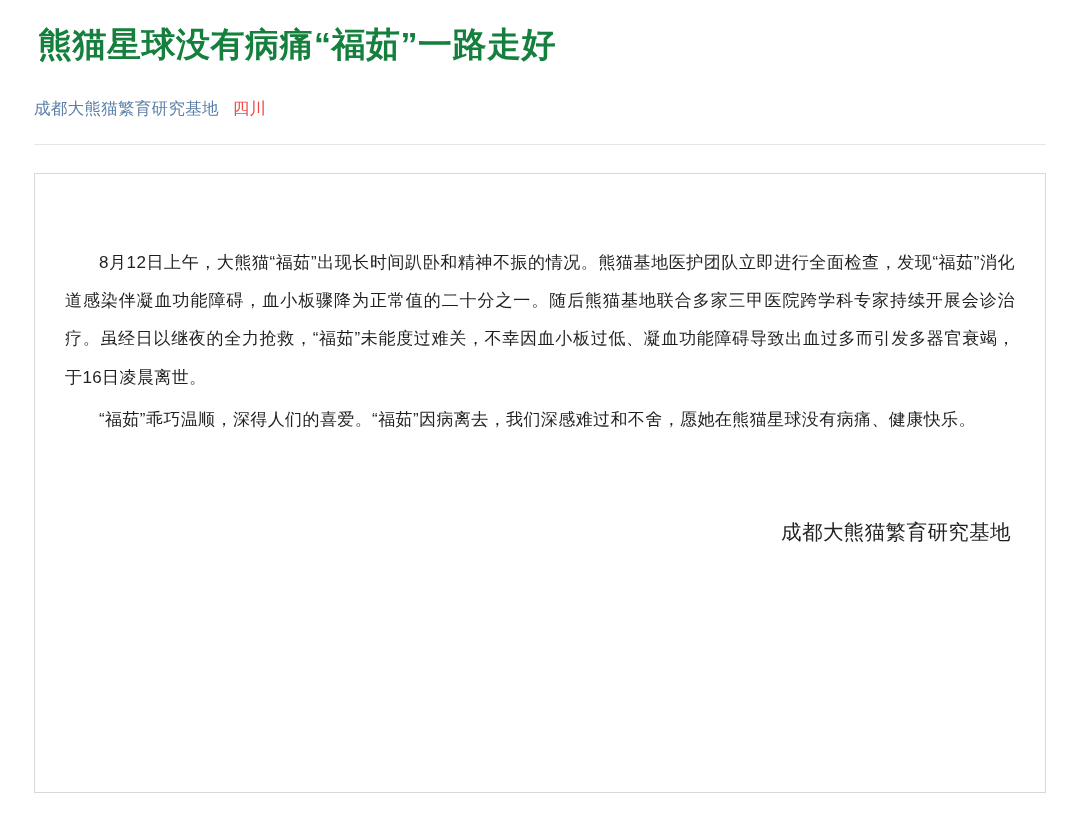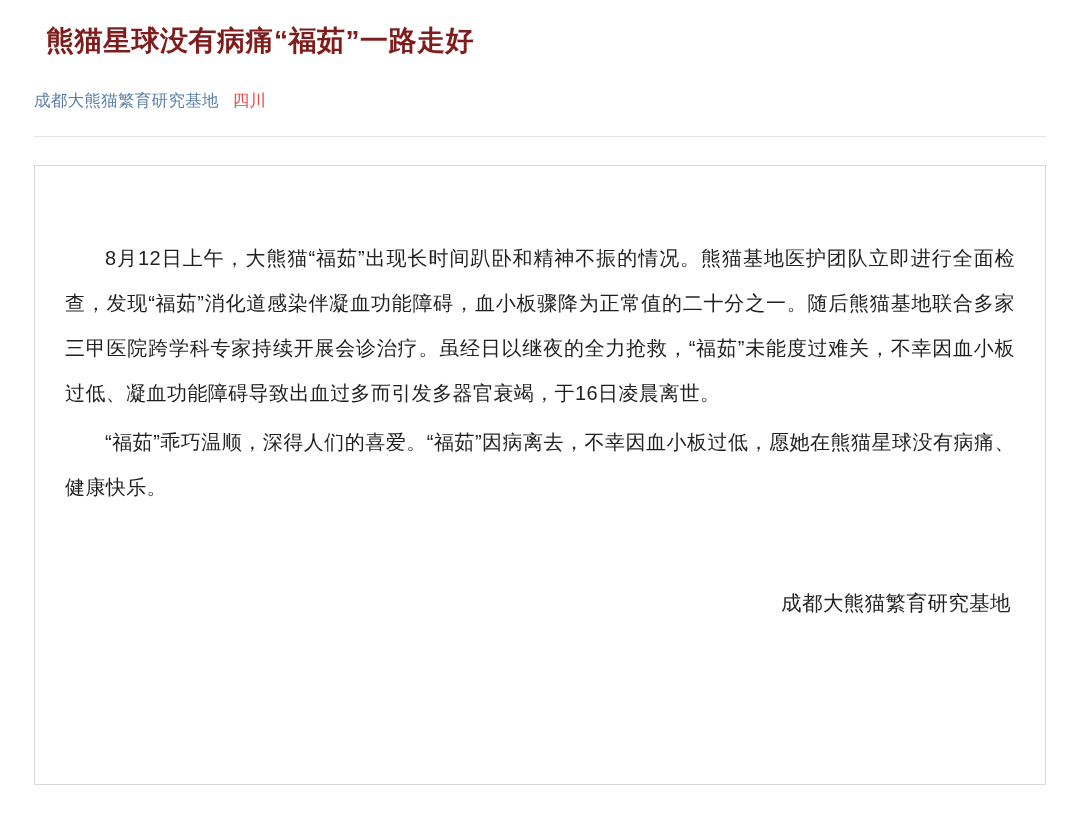--- a/index.html
+++ b/index.html
@@ -15,26 +15,26 @@
     -webkit-font-smoothing: antialiased;
   }
   .page {
     width: 1080px;
     min-height: 819px;
     box-sizing: border-box;
     padding: 22px 34px 0 34px;
     position: relative;
   }
   .article-title {
-    font-size: 28px;
+    font-size: 34px;
     font-weight: bold;
     line-height: 1.35;
-    color: #7f1d1d;
+    color: #15803d;
     letter-spacing: 0.5px;
-    margin: 0 0 30px 12px;
+    margin: 0 0 30px 4px;
   }
   .meta-row {
     display: flex;
     align-items: baseline;
     gap: 14px;
     font-size: 16.5px;
     color: #8a8a8a;
     margin-bottom: 24px;
     letter-spacing: 0.3px;
   }
@@ -56,21 +56,21 @@
   }
   .notice-card {
     border: 1px solid #d8d8d8;
     background: #ffffff;
     box-sizing: border-box;
     width: 1012px;
     min-height: 620px;
     padding: 70px 30px 40px 30px;
   }
   .body-text {
-    font-size: 20px;
+    font-size: 17px;
     line-height: 2.25;
     color: #1f1f1f;
     text-align: justify;
     text-justify: inter-ideograph;
     letter-spacing: 0.4px;
   }
   .body-text p {
     margin: 0 0 4px 0;
     text-indent: 2em;
   }
@@ -97,21 +97,21 @@
   <div class="meta-row">
     <span class="meta-source">成都大熊猫繁育研究基地</span>
     <span class="meta-region">四川</span>
   </div>
 
   <div class="divider"></div>
 
   <div class="notice-card">
     <div class="body-text">
       <p>8月12日上午，大熊猫“福茹”出现长时间趴卧和精神不振的情况。熊猫基地医护团队立即进行全面检查，发现“福茹”消化道感染伴凝血功能障碍，血小板骤降为正常值的二十分之一。随后熊猫基地联合多家三甲医院跨学科专家持续开展会诊治疗。虽经日以继夜的全力抢救，“福茹”未能度过难关，不幸因血小板过低、凝血功能障碍导致出血过多而引发多器官衰竭，于16日凌晨离世。</p>
-      <p>“福茹”乖巧温顺，深得人们的喜爱。“福茹”因病离去，不幸因血小板过低，愿她在熊猫星球没有病痛、健康快乐。</p>
+      <p>“福茹”乖巧温顺，深得人们的喜爱。“福茹”因病离去，我们深感难过和不舍，愿她在熊猫星球没有病痛、健康快乐。</p>
     </div>
 
     <div class="sign-block">
       <div>成都大熊猫繁育研究基地</div>
     </div>
   </div>
 
 </div>
 
 </body></html>

